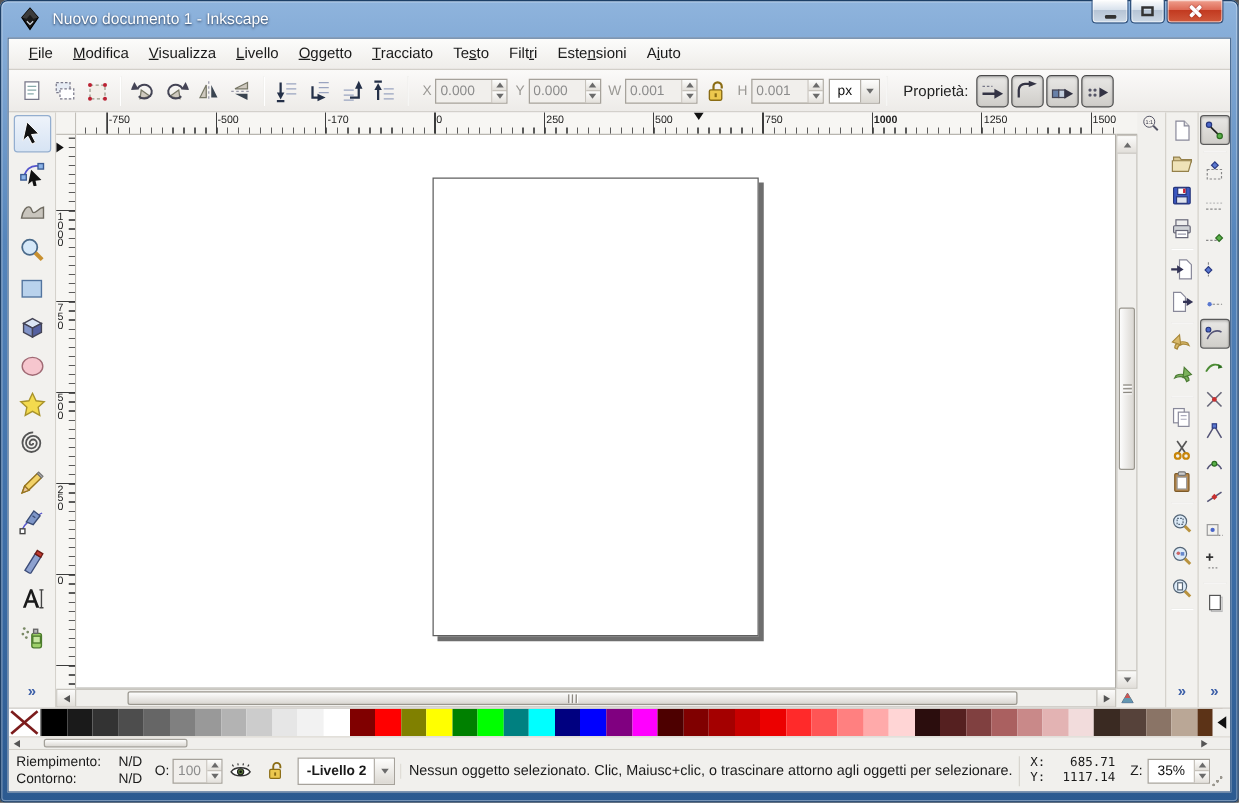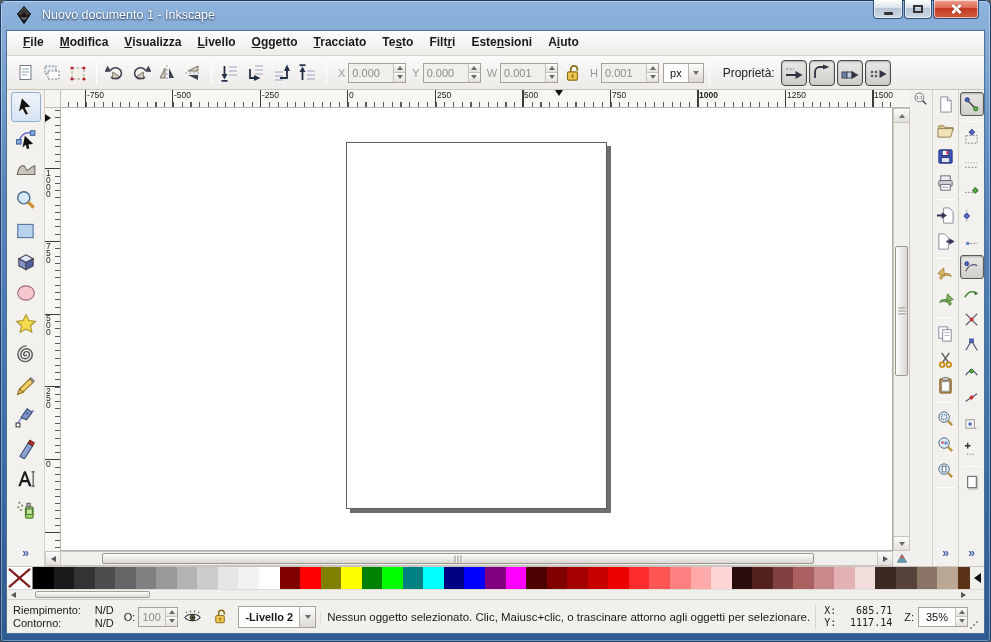--- a/index.html
+++ b/index.html
@@ -18,21 +18,21 @@
   .capbtn.close{width:46px;background:linear-gradient(#f0a18f,#dd6854 45%,#c23a20 46%,#d0593c);}
   .glyph-min{width:9px;height:3px;background:#333;margin-top:8px;border-radius:1px;}
   .glyph-max{width:10px;height:8px;border:2px solid #333;}
   .glyph-close{position:relative;width:12px;height:12px;}
   .glyph-close::before,.glyph-close::after{content:"";position:absolute;left:5px;top:0;width:3px;height:12px;background:#fff;border-radius:1px;box-shadow:0 0 1px #700;}
   .glyph-close::before{transform:rotate(45deg);} .glyph-close::after{transform:rotate(-45deg);}
   
   .client{position:absolute;left:6px;right:6px;top:30px;bottom:8px;background:#f1f0ed;border:1px solid #4e6f96;display:flex;flex-direction:column;overflow:hidden;}
   
   .menubar{height:25px;background:linear-gradient(#fcfcfb,#efedea);border-bottom:1px solid #d2cfc9;display:flex;align-items:stretch;padding-left:8px;flex:none;}
-  .menu-item{padding:4px 8px 0 8px;font-size:12px;color:#1a1a1a;cursor:default;font-weight:bold;}
+  .menu-item{padding:4px 8px 0 8px;font-size:12px;color:#1a1a1a;cursor:default;}
   .menu-item u{text-decoration:underline;}
   
   .tcbar{height:34px;background:linear-gradient(#fbfaf9,#edebe8);border-bottom:1px solid #c9c6c0;display:flex;align-items:center;padding:0 6px;flex:none;}
   .tc-sep{width:1px;height:24px;background:#d4d1cb;border-right:1px solid #fff;margin:0 5px;flex:none;}
   .tbtn{width:26px;height:26px;border:1px solid transparent;border-radius:3px;display:flex;align-items:center;justify-content:center;background:transparent;}
   .tbtn svg{width:20px;height:20px;}
   .field-label{font-size:11px;color:#9a9894;margin:0 3px 0 6px;}
   .spinbox{display:flex;align-items:center;border:1px solid #a6a29b;background:#f1efec;height:20px;}
   .spinbox input{width:44px;border:none;background:transparent;color:#8b8b8b;font-size:11px;padding:0 3px;font-family:inherit;outline:none;}
   .spin{display:flex;flex-direction:column;width:12px;border-left:1px solid #c6c2bb;height:100%;}
@@ -465,21 +465,21 @@
             </svg>
           </div>
           <div class="expander">»</div>
         </div>
 
       <div class="canvas-wrap">
         <div class="ruler-corner"></div>
         <div class="hruler" id="hruler">
             <span class="rlabel" style="left: 26px; text-align: center;">-750</span>
             <span class="rlabel" style="left: 113px;">-500</span>
-            <span class="rlabel" style="left: 201px;">-250</span>
+            <span class="rlabel" style="left: 201px;">-170</span>
             <span class="rlabel" style="left: 288px;">0</span>
             <span class="rlabel" style="left: 376px;">250</span>
             <span class="rlabel" style="left: 463px;">500</span>
             <span class="rlabel" style="left: 551px;">750</span>
             <span class="rlabel" style="left: 638px; font-weight: bold;">1000</span>
             <span class="rlabel" style="left: 726px;">1250</span>
             <span class="rlabel" style="left: 813px;">1500</span>
             <span class="marker" style="left: 494px;"></span>
           </div>
         <div class="ruler-topright"></div>

